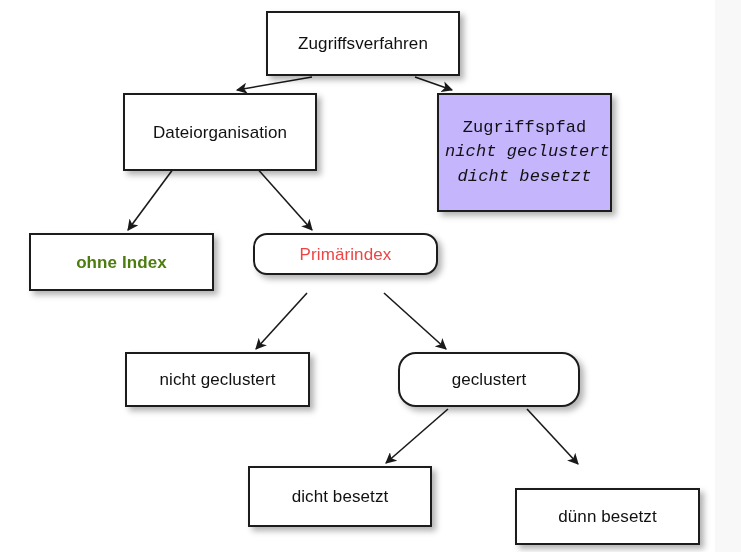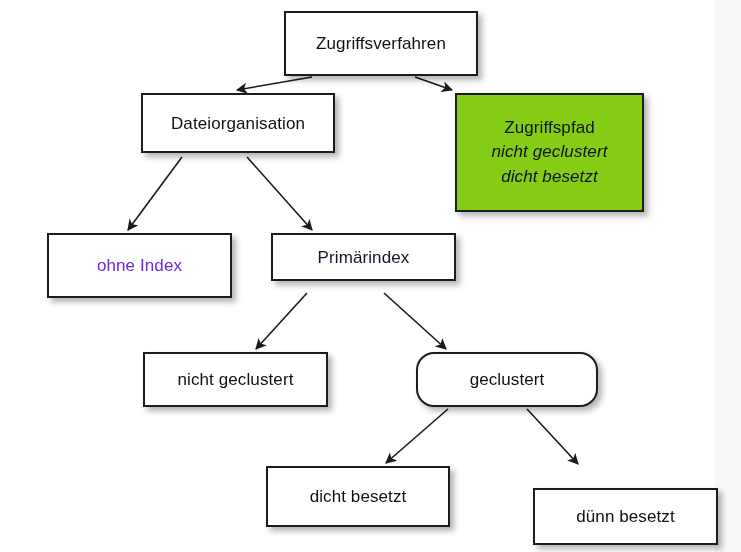--- a/index.html
+++ b/index.html
@@ -38,21 +38,20 @@
     border: 2px solid #1c1c1c;
     box-shadow: 4px 4px 6px rgba(0,0,0,0.30);
     display: flex;
     align-items: center;
     justify-content: center;
     text-align: center;
     color: #111111;
     font-size: 17px;
     line-height: 1.0;
     letter-spacing: 0.1px;
-    margin-left: 18px;
   }
   .node .lines {
     display: block;
     width: 100%;
     padding: 0 6px;
     box-sizing: border-box;
   }
   .node .line {
     display: block;
     white-space: nowrap;
@@ -89,38 +88,38 @@
         <line x1="527" y1="409" x2="578" y2="464" stroke="#1a1a1a" marker-end="url(#arrowhead)"></line>
       </g>
   </svg>
 
   <div id="node-layer">
       <div class="node" style="left: 266px; top: 11px; width: 194px; height: 65px; border-color: rgb(28, 28, 28); background: rgb(255, 255, 255); color: rgb(17, 17, 17);">
         <span class="lines">
           <span class="line">Zugriffsverfahren</span>
         </span>
       </div>
-      <div class="node" style="left: 123px; top: 93px; width: 194px; height: 60px; border-color: rgb(28, 28, 28); background: rgb(255, 255, 255); color: rgb(17, 17, 17);">
+      <div class="node" style="left: 123px; top: 93px; width: 194px; height: 78px; border-color: rgb(28, 28, 28); background: rgb(255, 255, 255); color: rgb(17, 17, 17);">
         <span class="lines">
           <span class="line">Dateiorganisation</span>
         </span>
       </div>
-      <div class="node multiline" style="left: 437px; top: 93px; width: 189px; height: 119px; border-color: rgb(28, 28, 28); background: #84cc16; color: rgb(17, 17, 17);">
+      <div class="node multiline" style="left: 437px; top: 93px; width: 175px; height: 119px; border-color: rgb(28, 28, 28); background: #c4b5fd; color: rgb(17, 17, 17); font-family: Liberation Mono, monospace;">
         <span class="lines">
           <span class="line">Zugriffspfad</span>
           <span class="line em">nicht geclustert</span>
           <span class="line em">dicht besetzt</span>
         </span>
       </div>
-      <div class="node" style="left: 29px; top: 233px; width: 185px; height: 65px; border-color: rgb(28, 28, 28); background: rgb(255, 255, 255); color: #6d28d9;">
+      <div class="node" style="left: 29px; top: 233px; width: 185px; height: 58px; border-color: rgb(28, 28, 28); background: rgb(255, 255, 255); color: #4d7c0f; font-weight: bold;">
         <span class="lines">
           <span class="line">ohne Index</span>
         </span>
       </div>
-      <div class="node" style="left: 253px; top: 233px; width: 185px; height: 48px; border-color: rgb(28, 28, 28); background: rgb(255, 255, 255); color: #0f172a;">
+      <div class="node" style="left: 253px; top: 233px; width: 185px; height: 42px; border-color: rgb(28, 28, 28); background: rgb(255, 255, 255); color: #ef4444; border-radius: 14px;">
         <span class="lines">
           <span class="line">Primärindex</span>
         </span>
       </div>
       <div class="node" style="left: 125px; top: 352px; width: 185px; height: 55px; border-color: rgb(28, 28, 28); background: rgb(255, 255, 255); color: rgb(17, 17, 17);">
         <span class="lines">
           <span class="line">nicht geclustert</span>
         </span>
       </div>
       <div class="node" style="left: 398px; top: 352px; width: 182px; height: 55px; border-color: rgb(28, 28, 28); background: rgb(255, 255, 255); color: rgb(17, 17, 17); border-radius: 18px;">

